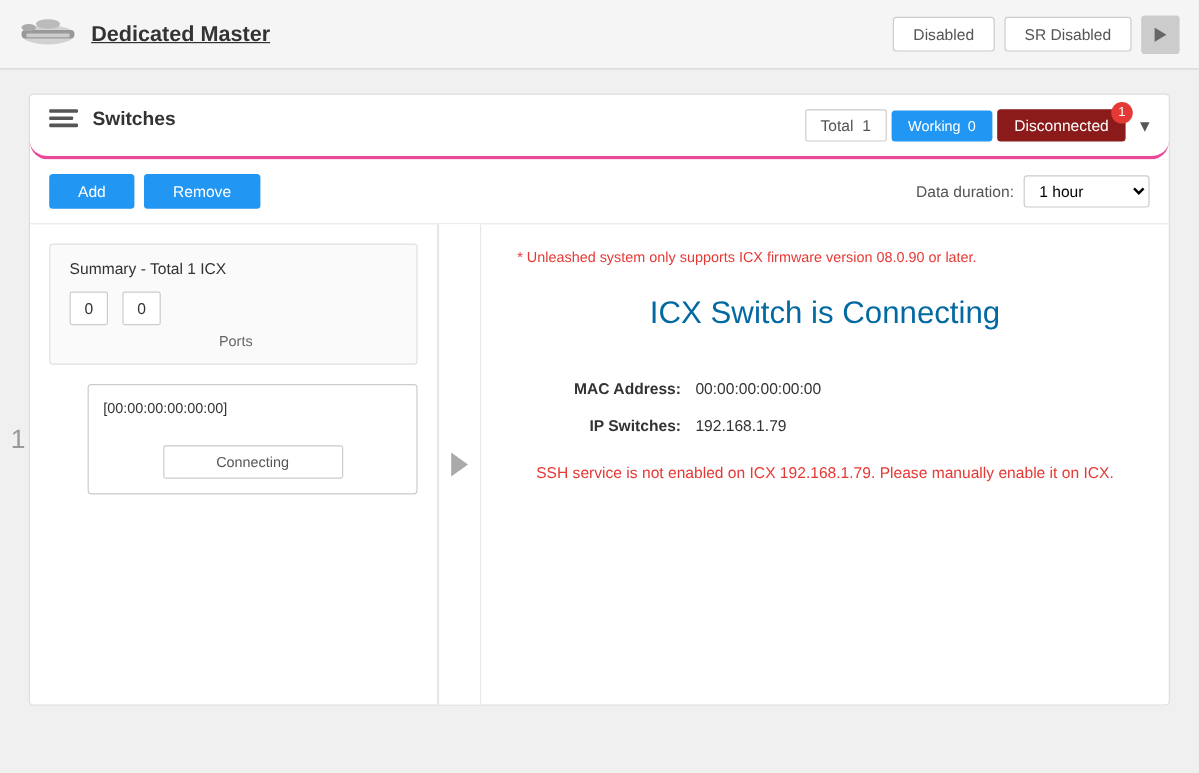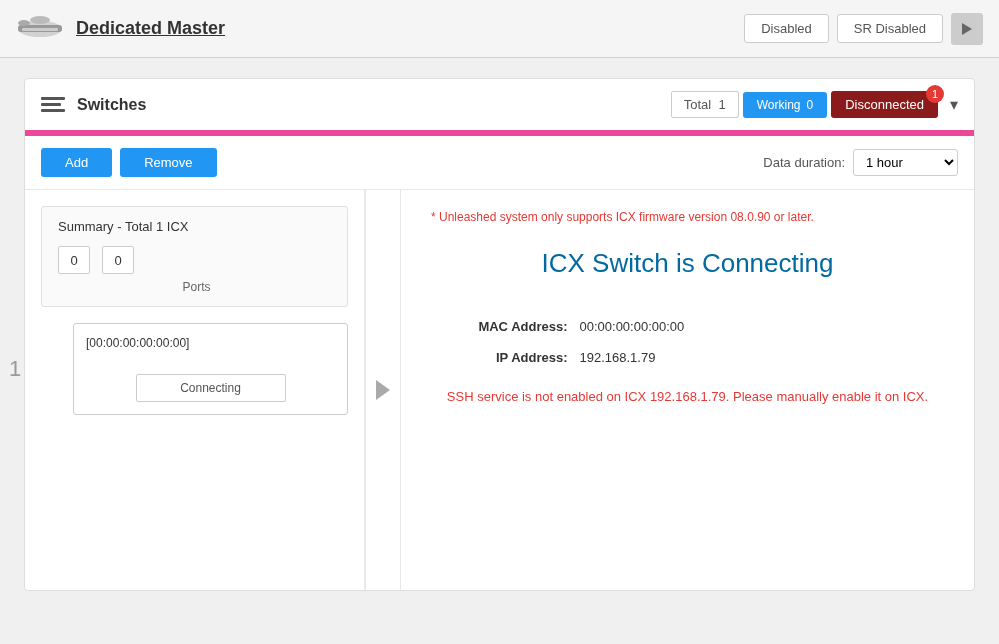--- a/index.html
+++ b/index.html
@@ -66,24 +66,24 @@
 
     
     .switches-panel {
       background: #fff;
       border: 1px solid #ddd;
       border-radius: 4px;
       padding: 0;
     }
     .switches-header {
       display: flex;
-      align-items: center;
       padding: 12px 16px;
-      border-bottom: 6px solid #ec4899;
+      border-bottom: 3px solid #ec4899;
       gap: 12px;
+      border-radius: 15px;
     }
     .switches-icon {
       display: flex;
       flex-direction: column;
       gap: 3px;
     }
     .switches-icon span {
       display: block;
       width: 24px;
       height: 3px;
@@ -450,21 +450,21 @@
 
       <div class="right-panel">
         <div class="warning-text">* Unleashed system only supports ICX firmware version 08.0.90 or later.</div>
         <div class="connecting-title">ICX Switch is Connecting</div>
         <div class="info-table">
           <div class="info-row">
             <span class="info-label">MAC Address:</span>
             <span class="info-value">00:00:00:00:00:00</span>
           </div>
           <div class="info-row">
-            <span class="info-label">IP Address:</span>
+            <span class="info-label">IP Switches:</span>
             <span class="info-value">192.168.1.79</span>
           </div>
         </div>
         <div class="ssh-warning">SSH service is not enabled on ICX 192.168.1.79. Please manually enable it on ICX.</div>
       </div>
 
     </div>
   </div>
 </div>
 

